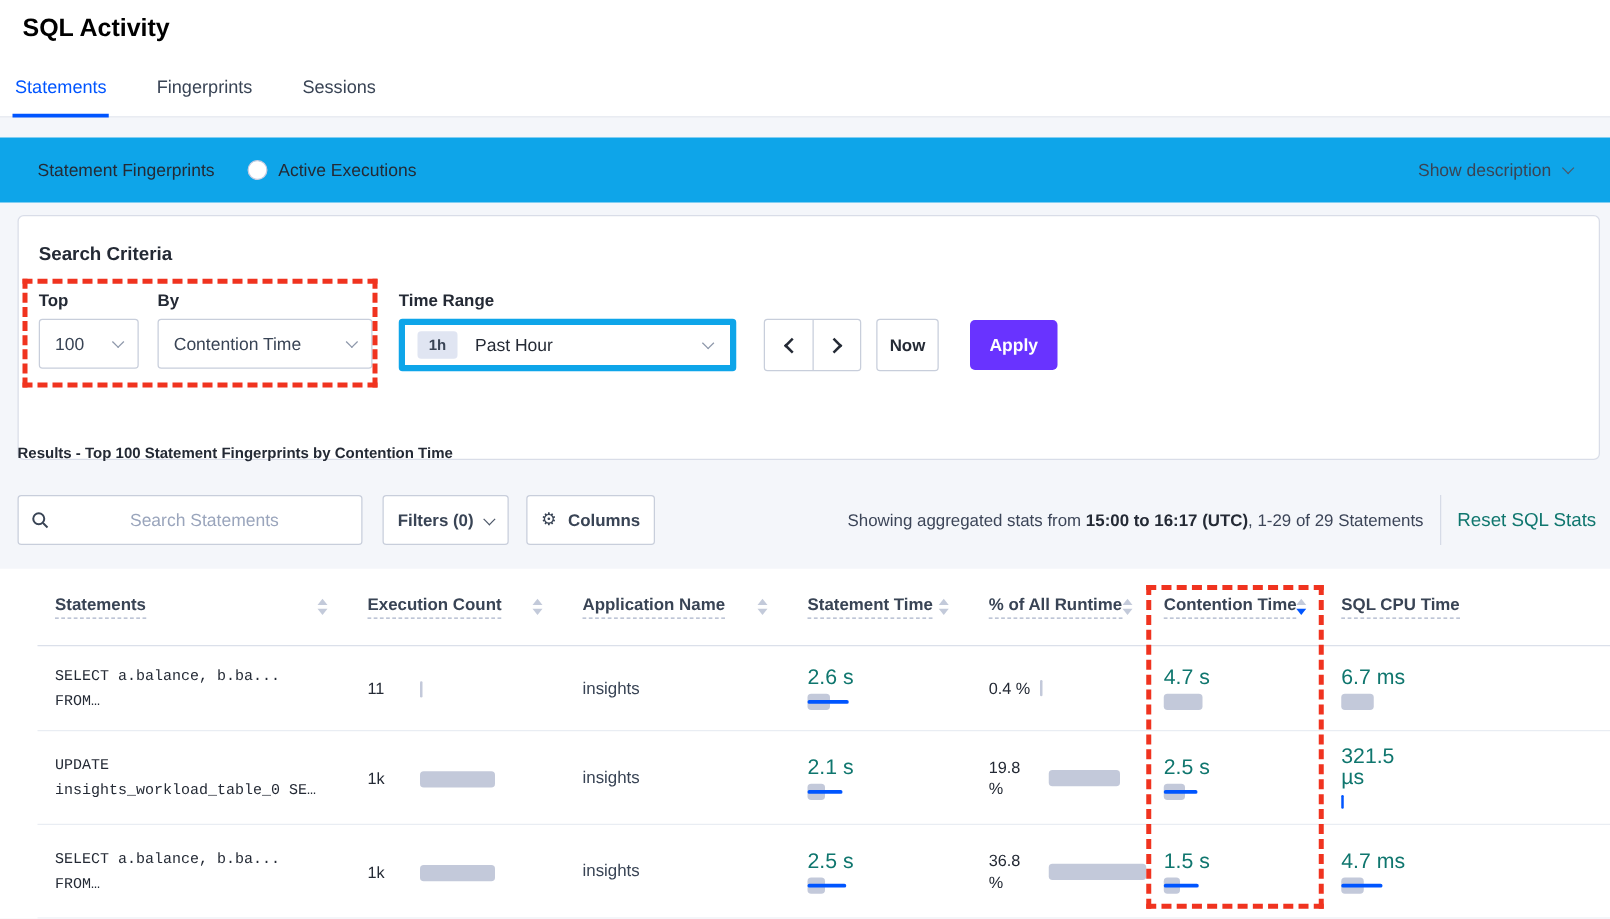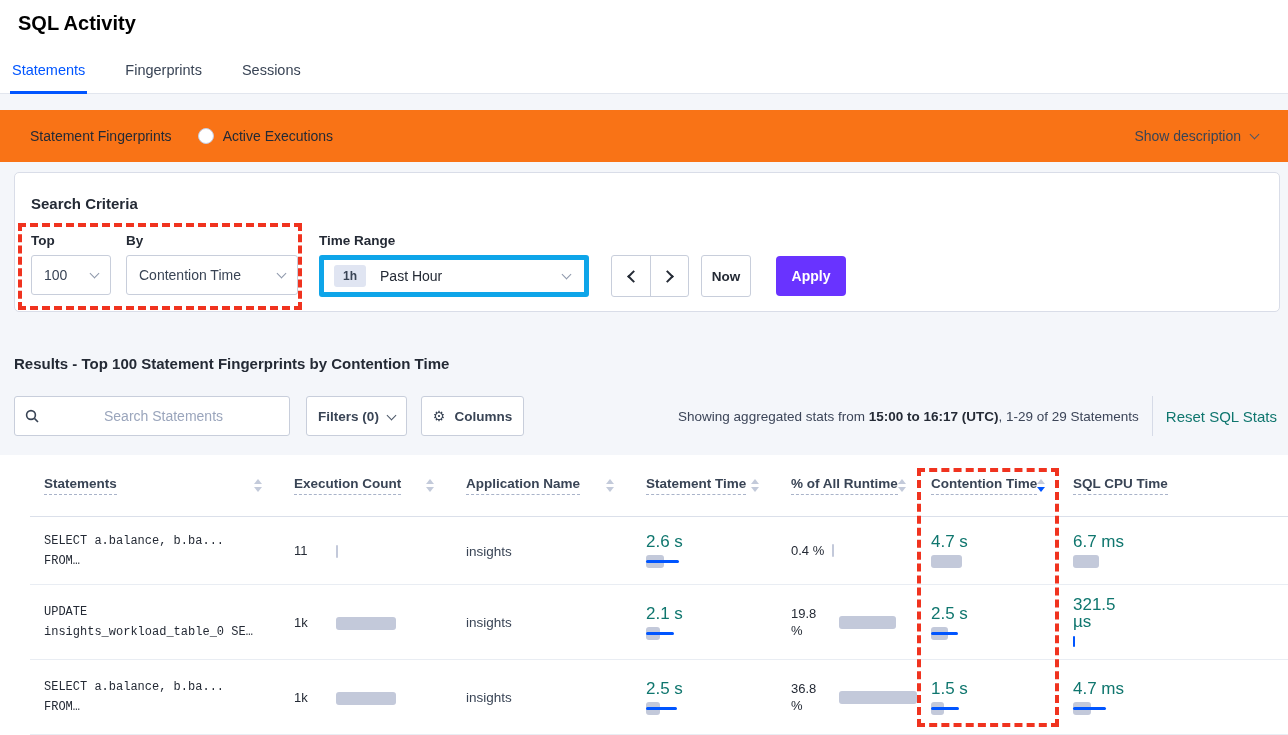--- a/index.html
+++ b/index.html
@@ -7,49 +7,49 @@
   .page { position:relative; width:1288px; height:735px; background:#f4f6fa; overflow:hidden; color:#242a35; }
 
   
   .top { position:absolute; left:0; top:0; width:1288px; height:94px; background:#ffffff; border-bottom:1px solid #e2e6ee; }
   .page-title { position:absolute; left:18px; top:12px; font-size:20px; font-weight:700; color:#000000; }
   .tabs { position:absolute; left:10px; bottom:-1px; display:flex; gap:36px; }
   .tab { font-size:14.5px; color:#394455; padding:0 2px 13px 2px; border-bottom:3px solid transparent; cursor:pointer; }
   .tab.active { color:#0055ff; border-bottom-color:#0055ff; }
 
   
-  .strip { position:absolute; left:0; top:110px; width:1288px; height:52px; background:#f97316; display:flex; align-items:center; }
+  .strip { position:absolute; left:0; top:110px; width:1288px; height:52px; background:#0ea5e9; display:flex; align-items:center; }
   .radios { display:flex; align-items:center; gap:26px; margin-left:30px; }
   .radio-opt { display:flex; align-items:center; gap:9px; font-size:14px; color:#242a35; }
   .radio { width:16px; height:16px; border-radius:50%; background:#fff; position:relative; border:1.5px solid #c6cce0; }
   .radio.sel { border:2px solid #2353f5; }
   .radio.sel::after { content:""; position:absolute; left:2px; top:2px; width:8px; height:8px; border-radius:50%; background:#2353f5; }
   .show-desc { position:absolute; right:30px; top:0; height:52px; display:flex; align-items:center; gap:10px; font-size:14px; color:#394455; cursor:pointer; }
   .chev { width:7px; height:7px; border-right:1.7px solid #4c5768; border-bottom:1.7px solid #4c5768; transform:rotate(45deg); margin-top:-3px; }
   .chev.gray { border-color:#8e98ab; }
 
   
-  .card { position:absolute; left:14px; top:172px; width:1266px; height:140px; background:#fff; border:1px solid #d9dde8; border-radius:5px; }
+  .card { position:absolute; left:14px; top:172px; width:1266px; height:196px; background:#fff; border:1px solid #d9dde8; border-radius:5px; }
   .card-heading { position:absolute; left:16px; top:22px; font-size:15px; font-weight:700; color:#242a35; }
   .f-label { position:absolute; top:60px; font-size:13.5px; font-weight:700; color:#242a35; }
   .sel { position:absolute; top:82px; height:40px; background:#fff; border:1px solid #c8cedb; border-radius:3px; display:flex; align-items:center; justify-content:space-between; padding:0 12px; font-size:14px; color:#394455; cursor:pointer; }
   .tr-sel { position:absolute; top:82px; height:42px; background:#fff; border:5px solid #0ea5e9; border-radius:3px; display:flex; align-items:center; padding:0 14px 0 10px; font-size:14px; color:#242a35; cursor:pointer; }
   .badge-1h { background:#e0e5f2; color:#394455; font-weight:700; font-size:12px; border-radius:3px; padding:4px 9px; margin-right:14px; }
   .tr-sel .chev { margin-left:auto; }
   .navgrp { position:absolute; left:596px; top:82px; display:flex; height:42px; border:1px solid #c8cedb; border-radius:3px; background:#fff; }
   .navbtn { width:38px; display:flex; align-items:center; justify-content:center; cursor:pointer; }
   .navbtn + .navbtn { border-left:1px solid #c8cedb; }
   .arr { width:9px; height:9px; border-right:2.4px solid #242a35; border-bottom:2.4px solid #242a35; }
   .arr.left { transform:rotate(135deg); margin-left:4px; }
   .arr.right { transform:rotate(-45deg); margin-right:4px; }
   .btn-now { position:absolute; left:686px; top:82px; width:50px; height:42px; background:#fff; border:1px solid #c8cedb; border-radius:3px; font-size:13.5px; font-weight:700; color:#242a35; display:flex; align-items:center; justify-content:center; cursor:pointer; }
   .btn-apply { position:absolute; left:761px; top:83px; width:70px; height:40px; background:#6933ff; border:none; border-radius:4px; color:#fff; font-size:14px; font-weight:700; display:flex; align-items:center; justify-content:center; cursor:pointer; }
 
   
-  .results-heading { position:absolute; left:14px; top:355px; font-size:15px; font-weight:700; color:#242a35; }
+  .results-heading { position:absolute; left:14px; top:355px; font-size:12px; font-weight:700; color:#242a35; }
   .toolbar { position:absolute; left:0; top:396px; width:1288px; height:40px; }
   .search-box { position:absolute; left:14px; top:0; width:276px; height:40px; background:#fff; border:1px solid #c8cedb; border-radius:3px; display:flex; align-items:center; padding:0 10px; gap:9px; }
   .search-box input { border:none; outline:none; flex:1; font-size:14px; color:#394455; font-family:"Liberation Sans",sans-serif;text-align:center; }
   .search-box input::placeholder { color:#9aa5bc; }
   .tb-btn { position:absolute; top:0; height:40px; background:#fff; border:1px solid #c8cedb; border-radius:3px; display:flex; align-items:center; justify-content:center; gap:9px; font-size:13.5px; font-weight:700; color:#394455; cursor:pointer; }
   .btn-filters { left:306px; width:101px; }
   .btn-columns { left:421px; width:103px; }
   .gear { font-family:"DejaVu Sans",sans-serif; font-size:14px; color:#394455; font-weight:400; }
   .tb-right { position:absolute; right:11px; top:0; height:40px; display:flex; align-items:center; gap:13px; }
   .showing { font-size:13.5px; color:#3c4558; }

